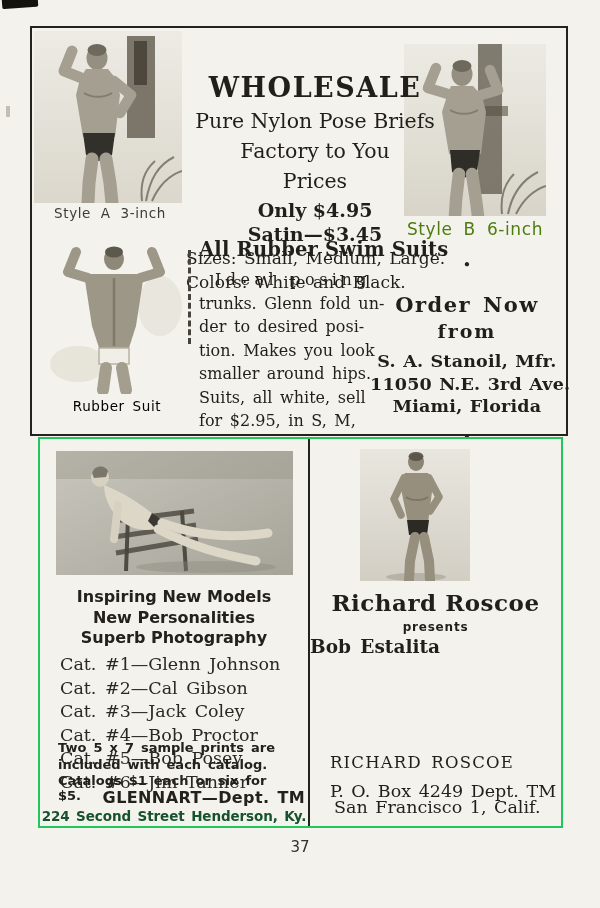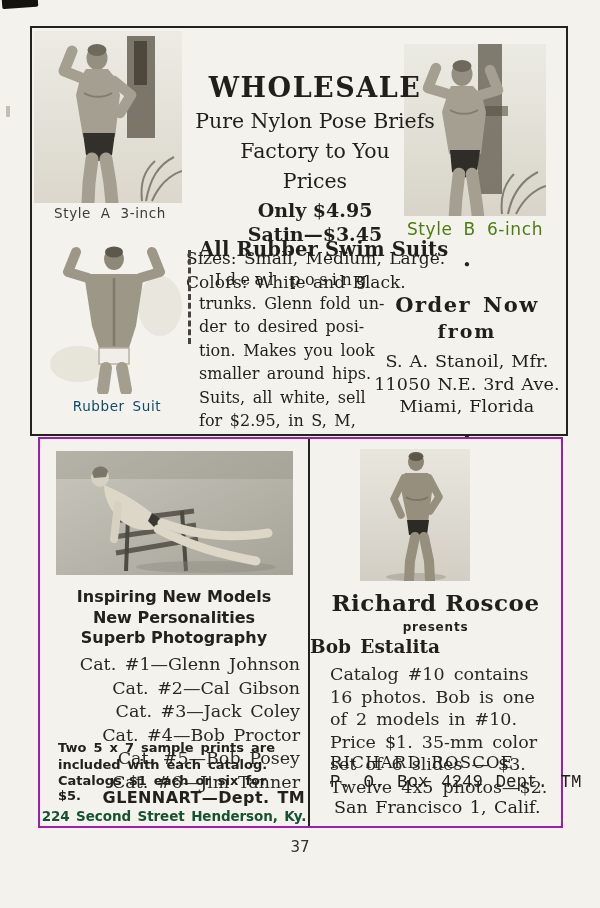--- a/index.html
+++ b/index.html
@@ -30,59 +30,59 @@
 
   .wholesale{position:absolute;left:152px;top:31px;width:262px;text-align:center;margin-top:13px;}
   .w-title{font-size:27px;font-weight:bold;letter-spacing:1.5px;margin-bottom:3px;}
   .w-sub{font-size:20.5px;line-height:30px;}
   .w-price1{font-size:19px;font-weight:bold;line-height:25px;margin-top:2px;}
   .w-price2{font-size:19px;font-weight:bold;line-height:23px;}
   .w-spec{font-size:17px;line-height:24px;text-align:left;padding-left:2px;word-spacing:2px;}
 
   .rubberPhoto{position:absolute;left:16px;top:214px;width:138px;height:152px;}
   .rubberCap{position:absolute;left:16px;top:370px;width:138px;text-align:center;
-        font-family:"DejaVu Sans",sans-serif;font-size:13.5px;color:#0c4a6e;letter-spacing:.6px;word-spacing:3px;}
+        font-family:"DejaVu Sans",sans-serif;font-size:13.5px;color:#000000;letter-spacing:.6px;word-spacing:3px;}
 
   .swimRule{position:absolute;left:156px;top:222px;height:94px;width:0;border-left:3px dashed #46433c;}
   .swimText{position:absolute;left:167px;top:210px;width:186px;}
   .swim-title{font-size:19.5px;font-weight:bold;letter-spacing:.2px;margin-bottom:7px;}
   .swim-line{font-size:16px;line-height:23.5px;word-spacing:2.5px;}
   .swim-line.spread{letter-spacing:4.5px;padding-left:16px;}
 
   .orderCol{position:absolute;left:338px;top:230px;width:194px;text-align:center;}
   .dot{font-size:15px;line-height:14px;color:#24221d;}
   .order-now{font-size:21px;font-weight:bold;letter-spacing:1.5px;margin-top:20px;word-spacing:3px;}
   .order-from{font-size:19px;font-weight:bold;letter-spacing:2px;margin:3px 0 8px;}
-  .order-addr{font-size:17.5px;font-weight:normal;line-height:22.5px;letter-spacing:.2px;word-spacing:1px;}
+  .order-addr{font-size:17.5px;font-weight:bold;line-height:22.5px;letter-spacing:.2px;word-spacing:1px;}
   .dot.bottom{margin-top:13px;}
 
   
-  .botbox{position:absolute;left:38px;top:437px;width:521px;height:387px;border:2px solid #a21caf;background:#f4f2ec;}
+  .botbox{position:absolute;left:38px;top:437px;width:521px;height:387px;border:2px solid #22c55e;background:#f4f2ec;}
   .botDivider{position:absolute;left:268px;top:0;width:2px;height:100%;background:#24221d;}
 
   .reclinePhoto{position:absolute;left:16px;top:12px;width:237px;height:124px;}
   .glHead{position:absolute;left:0;top:148px;width:268px;text-align:center;
           font-family:"DejaVu Sans",sans-serif;font-weight:bold;font-size:16px;line-height:20.5px;color:#23211c;}
-  .glList{position:absolute;left:20px;top:214px;width:240px;font-size:17.5px;line-height:23.5px;word-spacing:3px;color:#2a2823;text-align:right;}
+  .glList{position:absolute;left:20px;top:214px;width:240px;font-size:17.5px;line-height:23.5px;word-spacing:3px;color:#2a2823;}
   .glNote{position:absolute;left:18px;top:301px;width:236px;
           font-family:"DejaVu Sans",sans-serif;font-weight:bold;font-size:13px;line-height:16.5px;word-spacing:2.5px;color:#23211c;}
   .glLastRow{position:absolute;left:18px;top:349px;width:240px;font-family:"DejaVu Sans",sans-serif;font-weight:bold;color:#23211c;}
   .glFive{font-size:13px;vertical-align:top;}
   .glCompany{font-size:16px;letter-spacing:.4px;margin-left:16px;word-spacing:2px;}
   .glAddress{position:absolute;left:0;top:369px;width:268px;text-align:center;
           font-family:"DejaVu Sans",sans-serif;font-weight:bold;font-size:13.5px;letter-spacing:-0.1px;word-spacing:2px;color:#14532d;}
 
   .standPhoto{position:absolute;left:320px;top:10px;width:110px;height:132px;}
   .rrTitle{position:absolute;left:270px;top:150px;width:251px;text-align:center;font-size:23px;font-weight:bold;letter-spacing:.5px;}
   .rrPresents{position:absolute;left:270px;top:181px;width:251px;text-align:center;
           font-family:"DejaVu Sans",sans-serif;font-weight:bold;font-size:12px;letter-spacing:.8px;}
   .rrModel{position:absolute;left:270px;top:197px;width:251px;text-align:left;font-size:18.5px;font-weight:bold;word-spacing:3px;}
   .rrBody{position:absolute;left:290px;top:224px;width:228px;font-size:17.5px;line-height:22.5px;word-spacing:3.5px;color:#2a2823;}
   .rrCompany{position:absolute;left:290px;top:314px;font-size:16.5px;letter-spacing:1.2px;word-spacing:3px;}
-  .rrAddr1{position:absolute;left:290px;top:333px;font-size:17.5px;word-spacing:2px;font-family:Liberation Mono, monospace;}
+  .rrAddr1{position:absolute;left:290px;top:342px;font-size:17.5px;word-spacing:2px;}
   .rrAddr2{position:absolute;left:294px;top:358px;font-size:17.5px;word-spacing:2px;}
 
   .pageno{position:absolute;left:0;top:838px;width:600px;text-align:center;
           font-family:"DejaVu Sans",sans-serif;font-size:15px;color:#33312c;}
 </style>
 </head>
 <body>
 
 <div class="page">
 
@@ -277,27 +277,19 @@
         <polyline points="69,29 79,48 70,62" stroke="#968f7d" stroke-width="7.5" fill="none" stroke-linecap="round" stroke-linejoin="round"></polyline>
         <path d="M47,71 L69,71 L67,86 L49,86 Z" fill="#2c2a25"></path>
         <polyline points="55,88 50,112 49,131" stroke="#968f7d" stroke-width="10" fill="none" stroke-linecap="round"></polyline>
         <polyline points="64,88 69,112 70,131" stroke="#968f7d" stroke-width="10" fill="none" stroke-linecap="round"></polyline>
       </g>
     </svg>
 
     <div class="rrTitle nw">Richard Roscoe</div>
     <div class="rrPresents nw">presents</div>
     <div class="rrModel nw">Bob Estalita</div>
-    <div class="rrBody">
-      <div class="nw">Catalog #10 contains</div>
-      <div class="nw">16 photos. Bob is one</div>
-      <div class="nw">of 2 models in #10.</div>
-      <div class="nw">Price $1. 35-mm color</div>
-      <div class="nw">set of 6 slides — $3.</div>
-      <div class="nw">Twelve 4x5 photos—$2.</div>
-    </div>
     <div class="rrCompany nw">RICHARD ROSCOE</div>
     <div class="rrAddr1 nw">P. O. Box 4249 Dept. TM</div>
     <div class="rrAddr2 nw">San Francisco 1, Calif.</div>
   </div>
 
   <div class="pageno">37</div>
 </div>
 
 </body></html>

